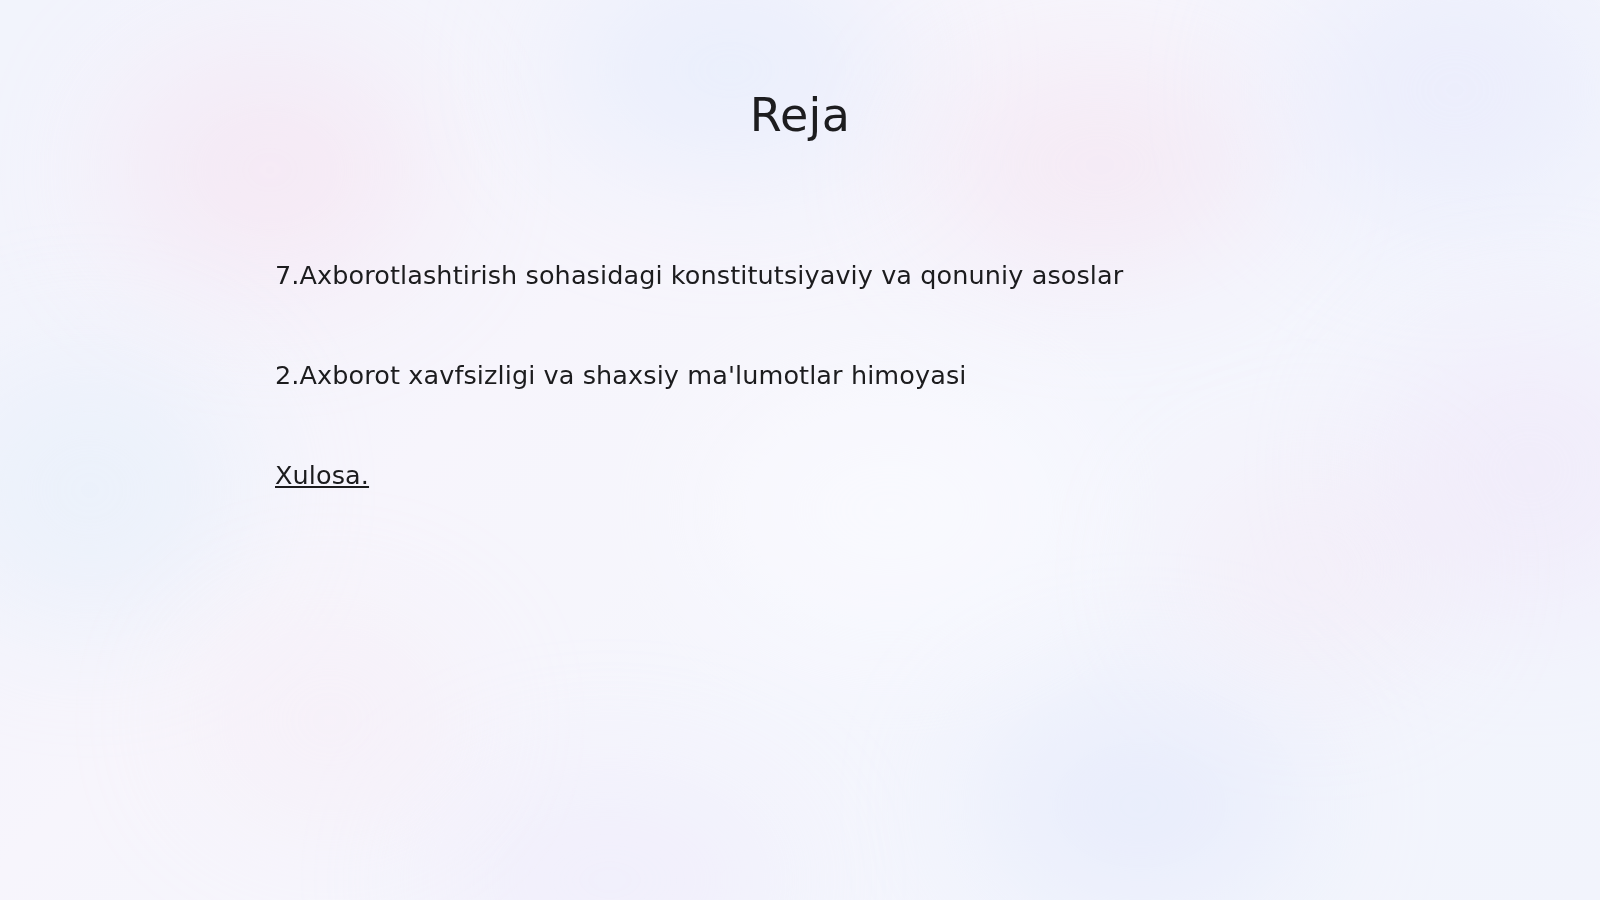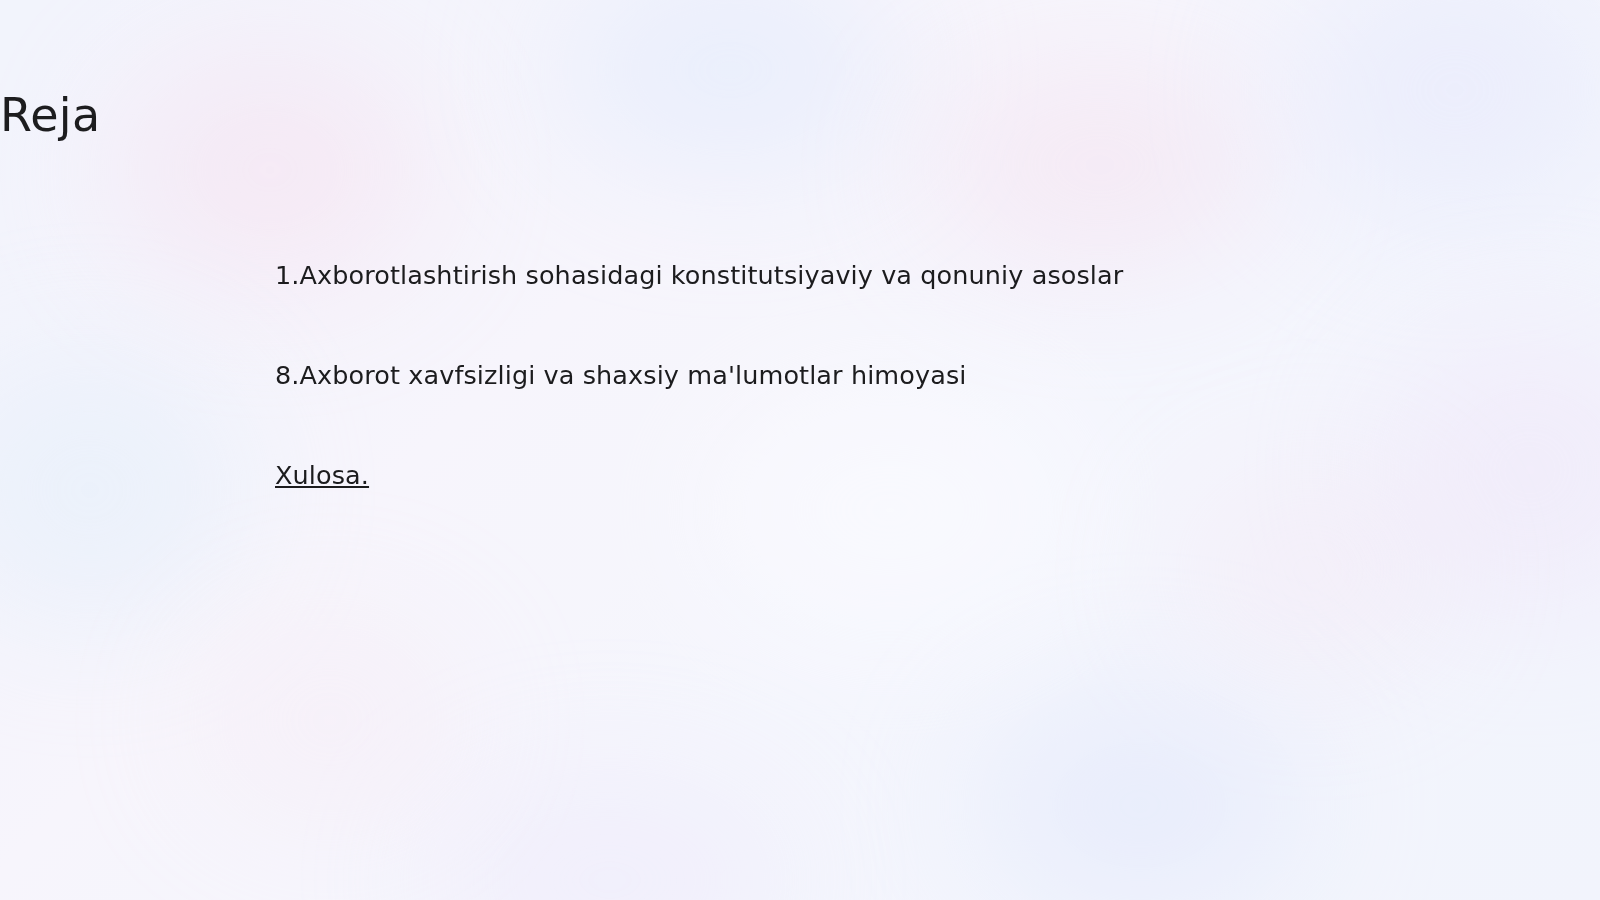--- a/index.html
+++ b/index.html
@@ -53,21 +53,21 @@
     position: relative;
     width: 100%;
     height: 100%;
   }
 
   .slide-title {
     position: absolute;
     top: 88px;
     left: 0;
     width: 1600px;
-    text-align: left;
+    text-align: center;
     font-size: 46px;
     font-weight: 400;
     color: #1d1d1f;
     letter-spacing: 0.3px;
   }
 
   .body-list {
     position: absolute;
     top: 250px;
     left: 275px;
@@ -102,19 +102,19 @@
   <div class="blob blob-i"></div>
   <div class="blob blob-j"></div>
   <div class="blob blob-k"></div>
   <div class="veil"></div>
 
   <div class="content">
 
     <div class="slide-title">Reja</div>
 
     <div class="body-list">
-      <div class="list-item">1.Axborotlashtirish sohasidagi konstitutsiyaviy va qonuniy asoslar</div>
-      <div class="list-item">8.Axborot xavfsizligi va shaxsiy ma'lumotlar himoyasi</div>
+      <div class="list-item">7.Axborotlashtirish sohasidagi konstitutsiyaviy va qonuniy asoslar</div>
+      <div class="list-item">2.Axborot xavfsizligi va shaxsiy ma'lumotlar himoyasi</div>
       <div class="list-item">Xulosa.</div>
     </div>
 
   </div>
 </div>
 
 </body></html>

